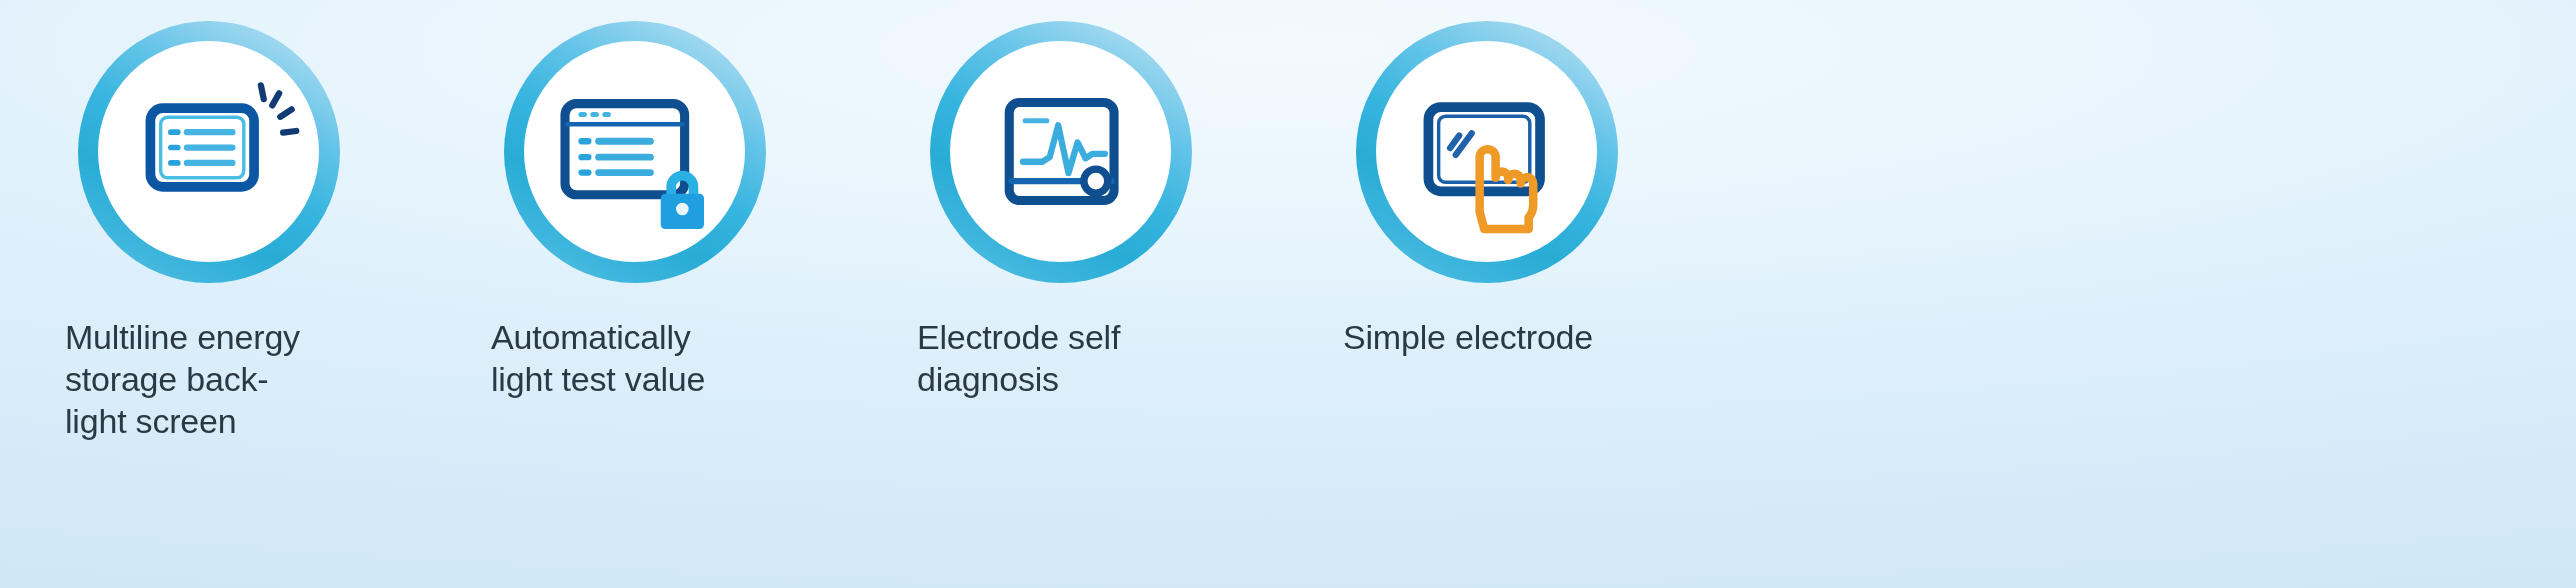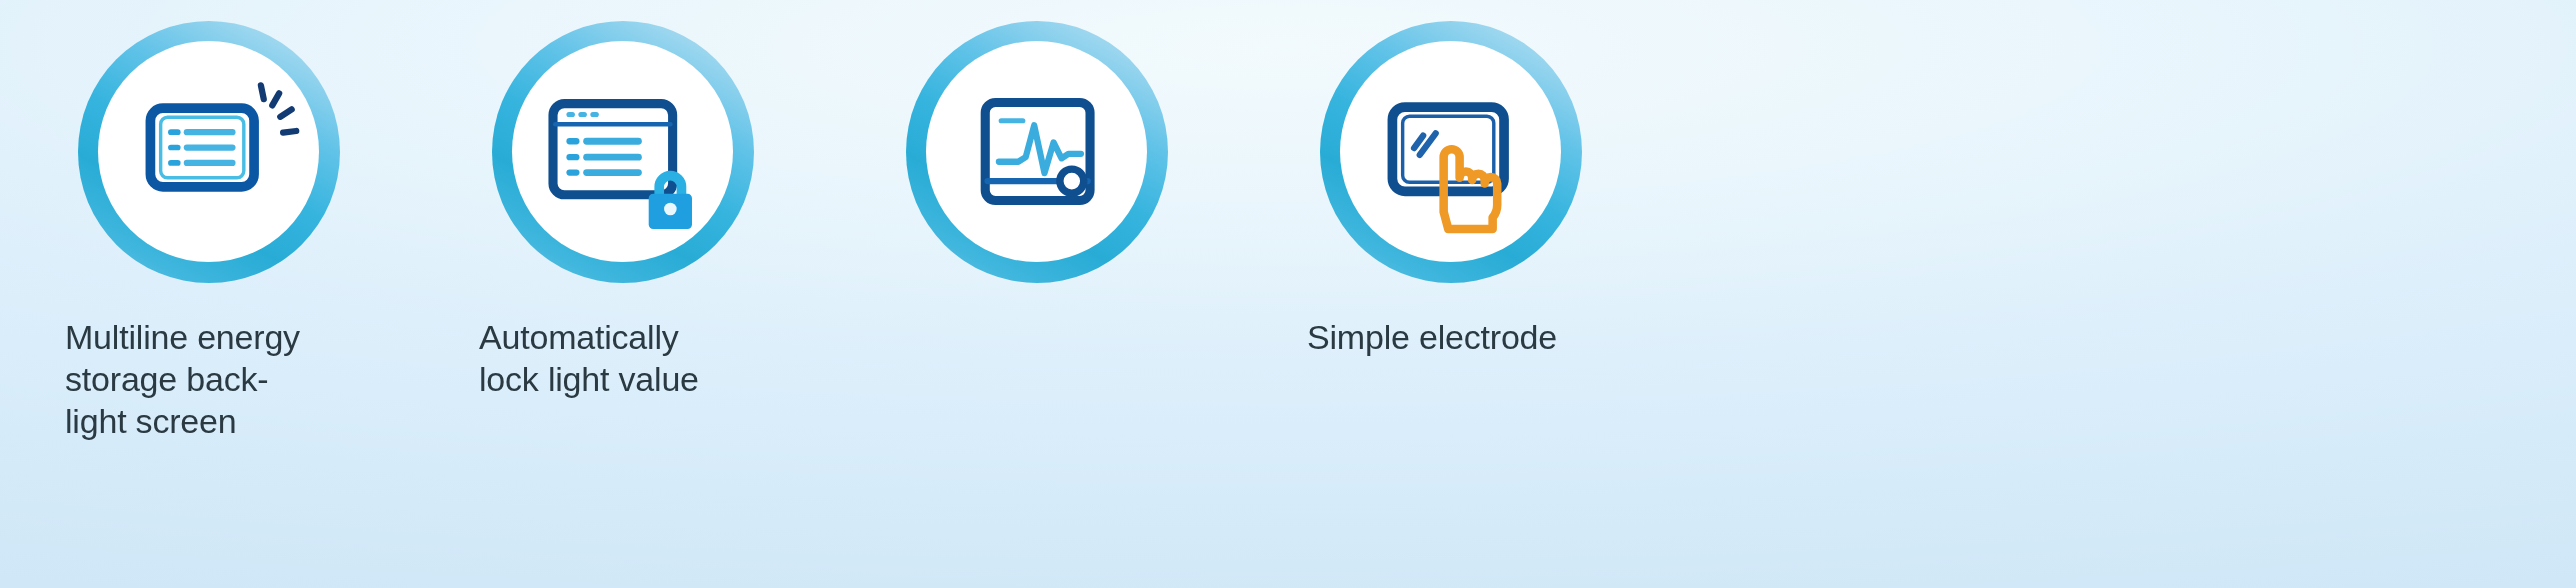--- a/index.html
+++ b/index.html
@@ -30,21 +30,21 @@
     position: absolute;
     left: 0;
     top: 0;
     width: 2576px;
     height: 588px;
     display: flex;
     flex-direction: row;
     align-items: flex-start;
     padding: 20.5px 65px 0 65px;
     box-sizing: border-box;
-    gap: 4px;
+    gap: 16px;
   }
   .feature-cell {
     width: 410px;
     flex: 0 0 410px;
     display: flex;
     flex-direction: column;
     align-items: flex-start;
   }
 
   
@@ -171,21 +171,21 @@
           </g>
 
           <g>
             <path d="M250 256 a28 28 0 0 1 56 0 v16 h-17 v-16 a11 11 0 0 0 -22 0 v16 h-17 z" fill="#2bb0e4"></path>
             <rect x="240" y="268" width="76" height="62" rx="8" ry="8" fill="#1f9fe0"></rect>
             <circle cx="278" cy="295" r="11" fill="#eaf7fd"></circle>
           </g>
         </svg>
       </div>
       <div class="feature-caption">Automatically
-lock light value</div>
+light test value</div>
     </div>
 
 
 
     <div class="feature-cell">
       <div class="badge">
         <div class="badge-ring"></div>
         <div class="badge-disc"></div>
         <svg class="badge-art" viewBox="0 0 388 388">
           <g fill="none" stroke-linecap="round" stroke-linejoin="round">
@@ -195,20 +195,22 @@
             <line x1="108" y1="246" x2="284" y2="246" stroke="#1565b0" stroke-width="11"></line>
 
             <line x1="132" y1="140" x2="170" y2="140" stroke="#45b4e2" stroke-width="9"></line>
 
             <path d="M128 212 H162 L175 204 L190 148 L208 232 L224 178 L238 206 L250 198 H272" stroke="#3aadde" stroke-width="11"></path>
 
             <circle cx="256" cy="246" r="21" fill="#ffffff" stroke="#0f4f8f" stroke-width="13"></circle>
           </g>
         </svg>
       </div>
+      <div class="feature-caption">Electrode self
+diagnosis</div>
     </div>
 
     <div class="feature-cell">
       <div class="badge">
         <div class="badge-ring"></div>
         <div class="badge-disc"></div>
         <svg class="badge-art" viewBox="0 0 388 388">
           <g fill="none" stroke-linecap="round" stroke-linejoin="round">
 
             <rect x="92" y="116" width="196" height="148" rx="22" ry="22" stroke="#0f4f8f" stroke-width="17"></rect>

